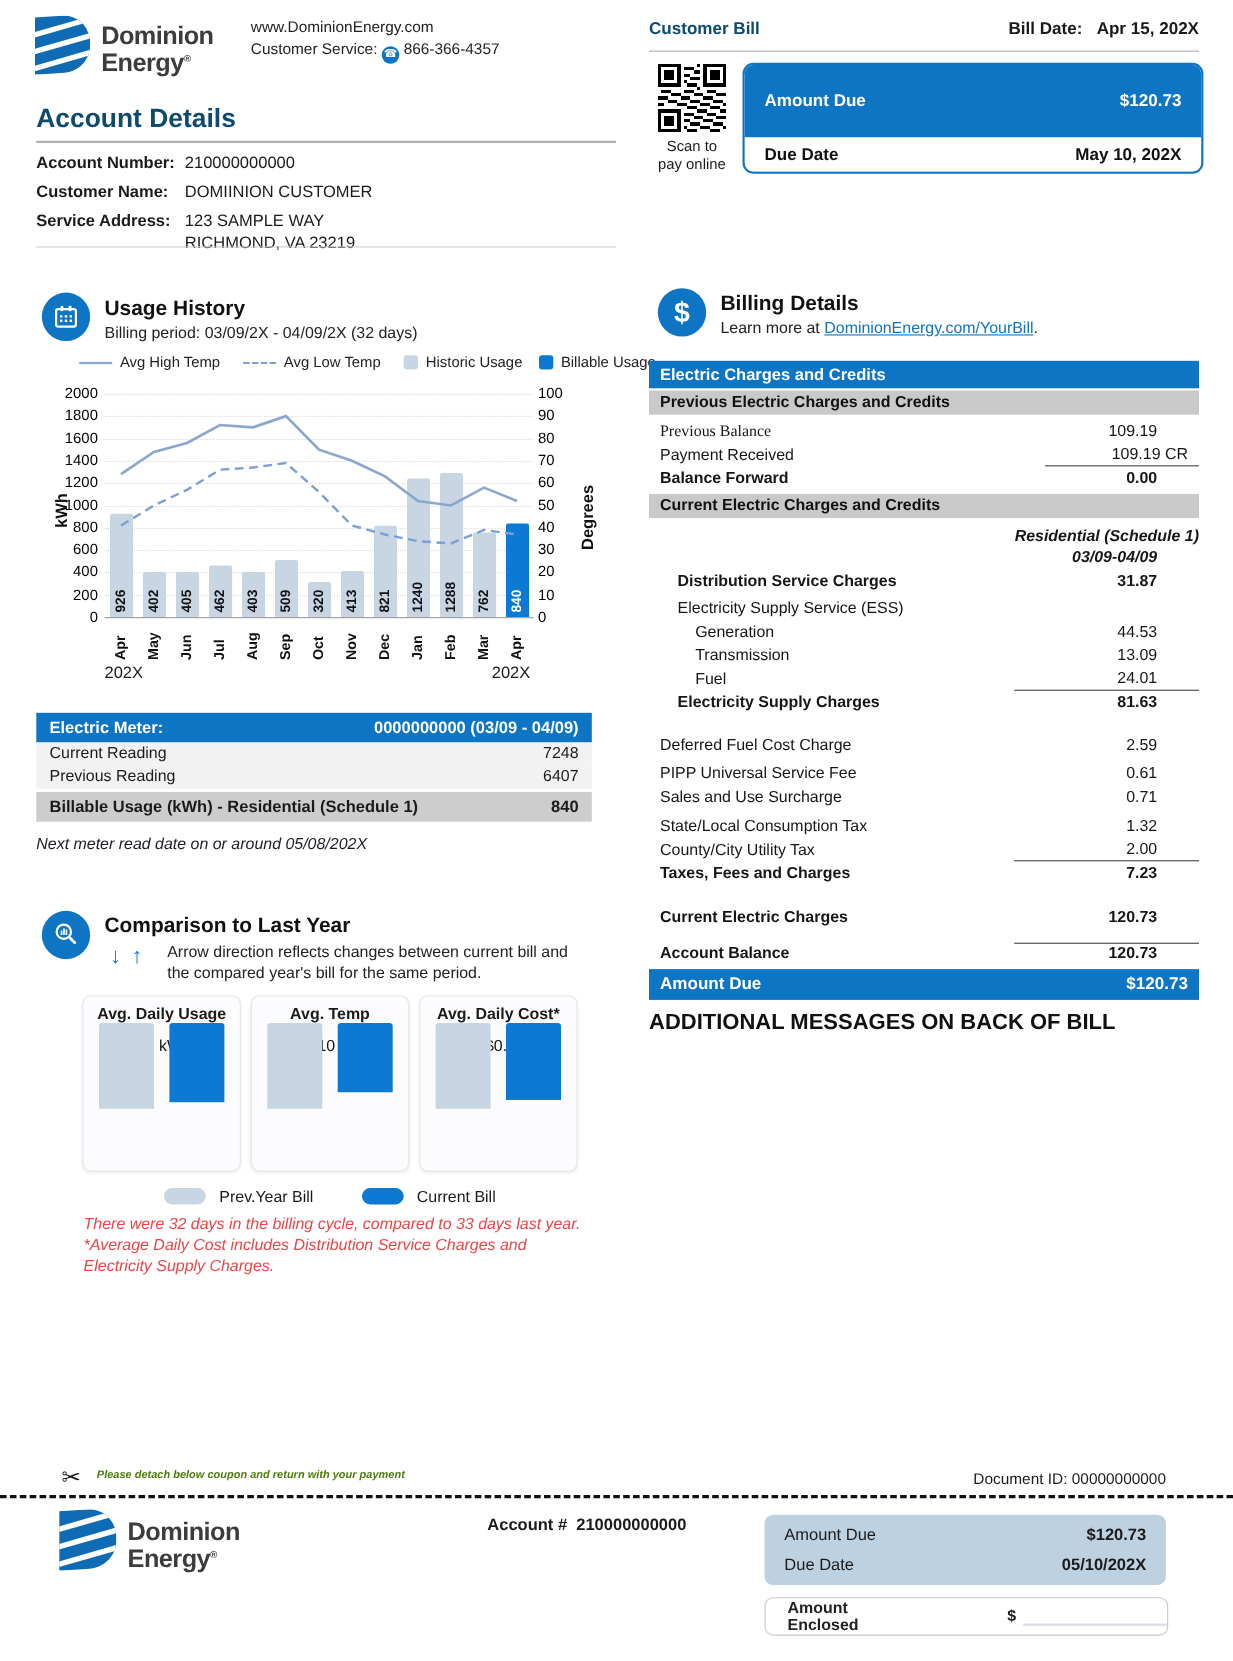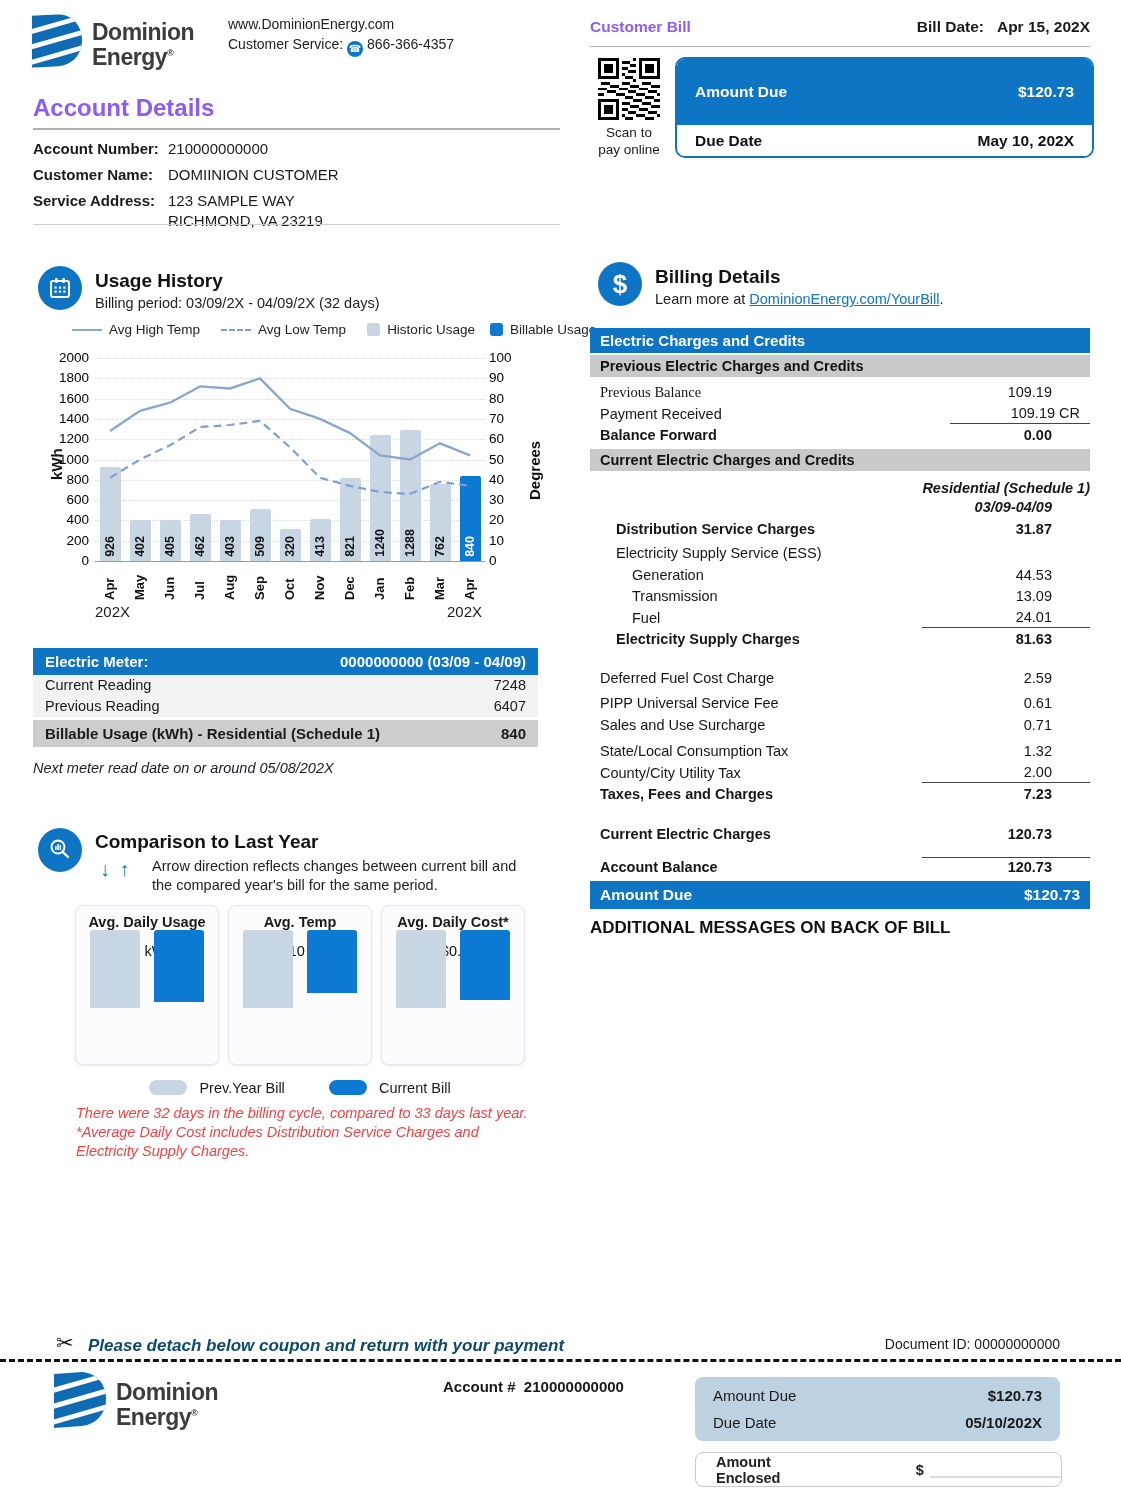--- a/index.html
+++ b/index.html
@@ -1,21 +1,21 @@
 <!DOCTYPE html>
 <html><head>
 <meta charset="utf-8">
 <style>
   html,body{margin:0;padding:0;background:#fff;}
   .page{position:relative;width:1121px;height:1510px;background:#fff;overflow:hidden;
         font-family:"Liberation Sans", sans-serif;color:#1a1a1a;}
   .abs{position:absolute;}
   .bold{font-weight:bold;}
   .italic{font-style:italic;}
-  .blue{color:#8b5cf6;}
+  .blue{color:#0c4a6e;}
   
   .wordmark{font-weight:bold;color:#3c3c3e;font-size:23px;line-height:21px;letter-spacing:-0.5px;}
   .wordmark sup{font-size:9px;}
   .small-txt{font-size:14px;color:#222;}
   .phone-ic{display:inline-block;width:16px;height:16px;border-radius:50%;background:#0e74c4;color:#fff;
             font-size:10px;line-height:16px;text-align:center;vertical-align:-3px;}
   .hr{background:#b0b0b0;height:1px;}
   
   .due-box{left:675px;top:57px;width:415px;border:2px solid #0e74c4;border-radius:10px;overflow:hidden;}
   .due-top{background:#0e74c4;color:#fff;height:66px;display:flex;align-items:center;
@@ -545,25 +545,25 @@
         </div>
         <div class="b-row b o" style="margin-top: 13px;">
           <span class="lbl" style="padding-left: 10px;">Account Balance</span>
           <span class="val">120.73</span>
         </div>
       </div>
     <div class="b-amount">
       <span>Amount Due</span>
       <span>$120.73</span>
     </div>
-    <div class="bold" style="margin-top:9px;font-size:17px;color:#111;">ADDITIONAL MESSAGES ON BACK OF BILL</div>
+    <div class="bold" style="margin-top:9px;font-size:20px;color:#111;">ADDITIONAL MESSAGES ON BACK OF BILL</div>
   </div>
 
   <div class="abs" style="left:56px;top:1331px;font-size:21px;">✂</div>
-  <div class="abs bold italic" style="left:88px;top:1336px;font-size:17px;color:#0c4a6e;">Please detach below coupon and return with your payment</div>
+  <div class="abs bold italic" style="left:88px;top:1336px;font-size:10px;color:#4d7c0f;">Please detach below coupon and return with your payment</div>
   <div class="abs" style="left:820px;top:1336px;width:240px;text-align:right;font-size:14px;">
     <span>Document ID:</span>
     <span>00000000000</span>
   </div>
   <div class="abs dash-line" style="left:0;top:1359px;width:1121px;"></div>
 
   <div class="abs" style="left:52px;top:1372px;">
     <svg width="54" height="56" viewBox="0 0 60 62">
       <g clip-path="url(#blob)">
         <rect x="-10" y="-10" width="80" height="82" fill="#0f6cb4"></rect>

